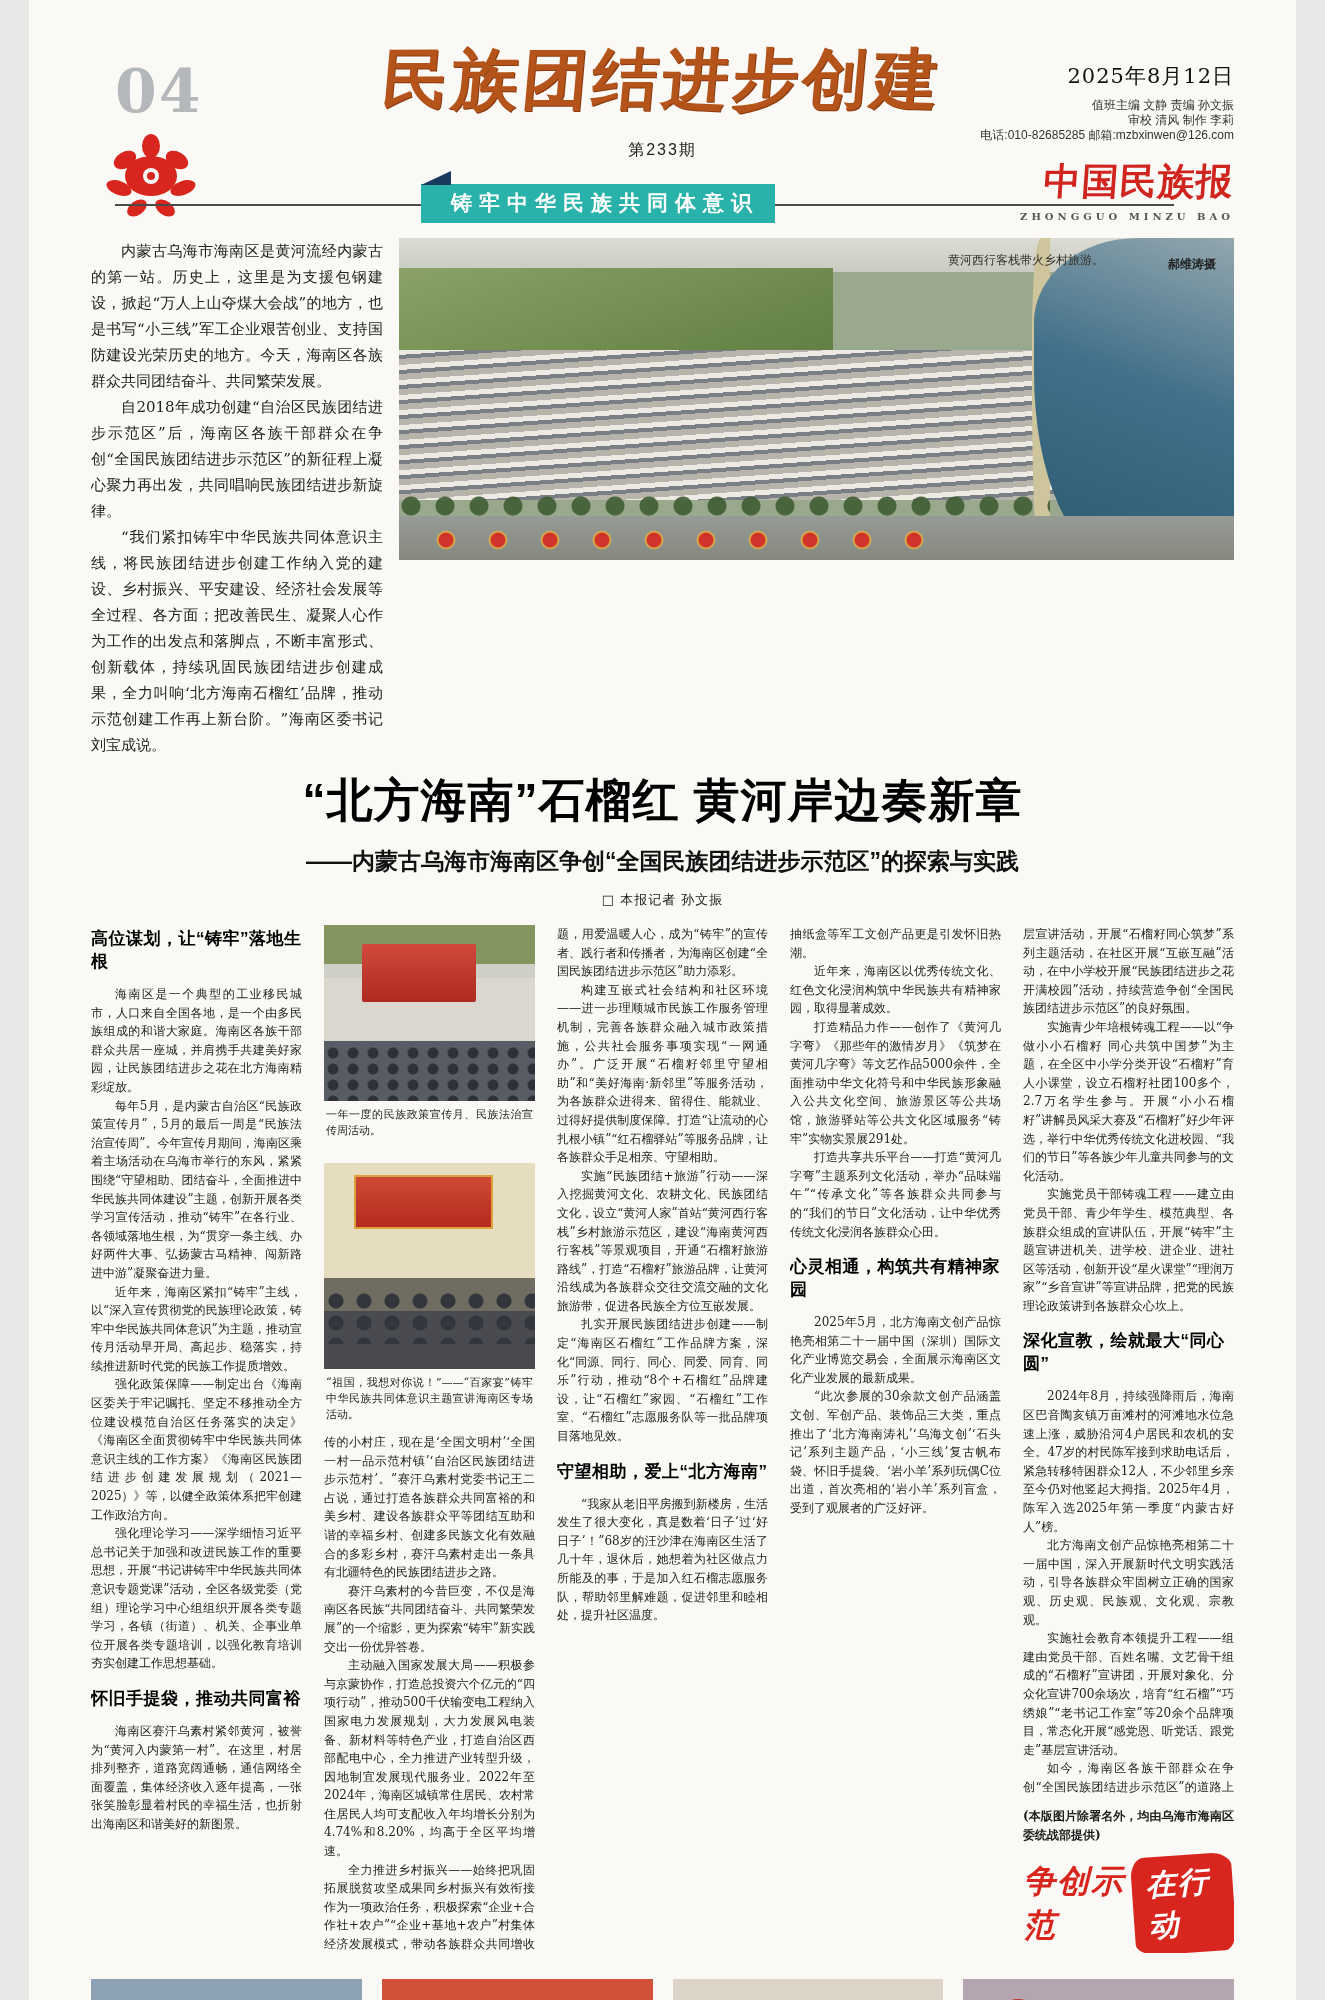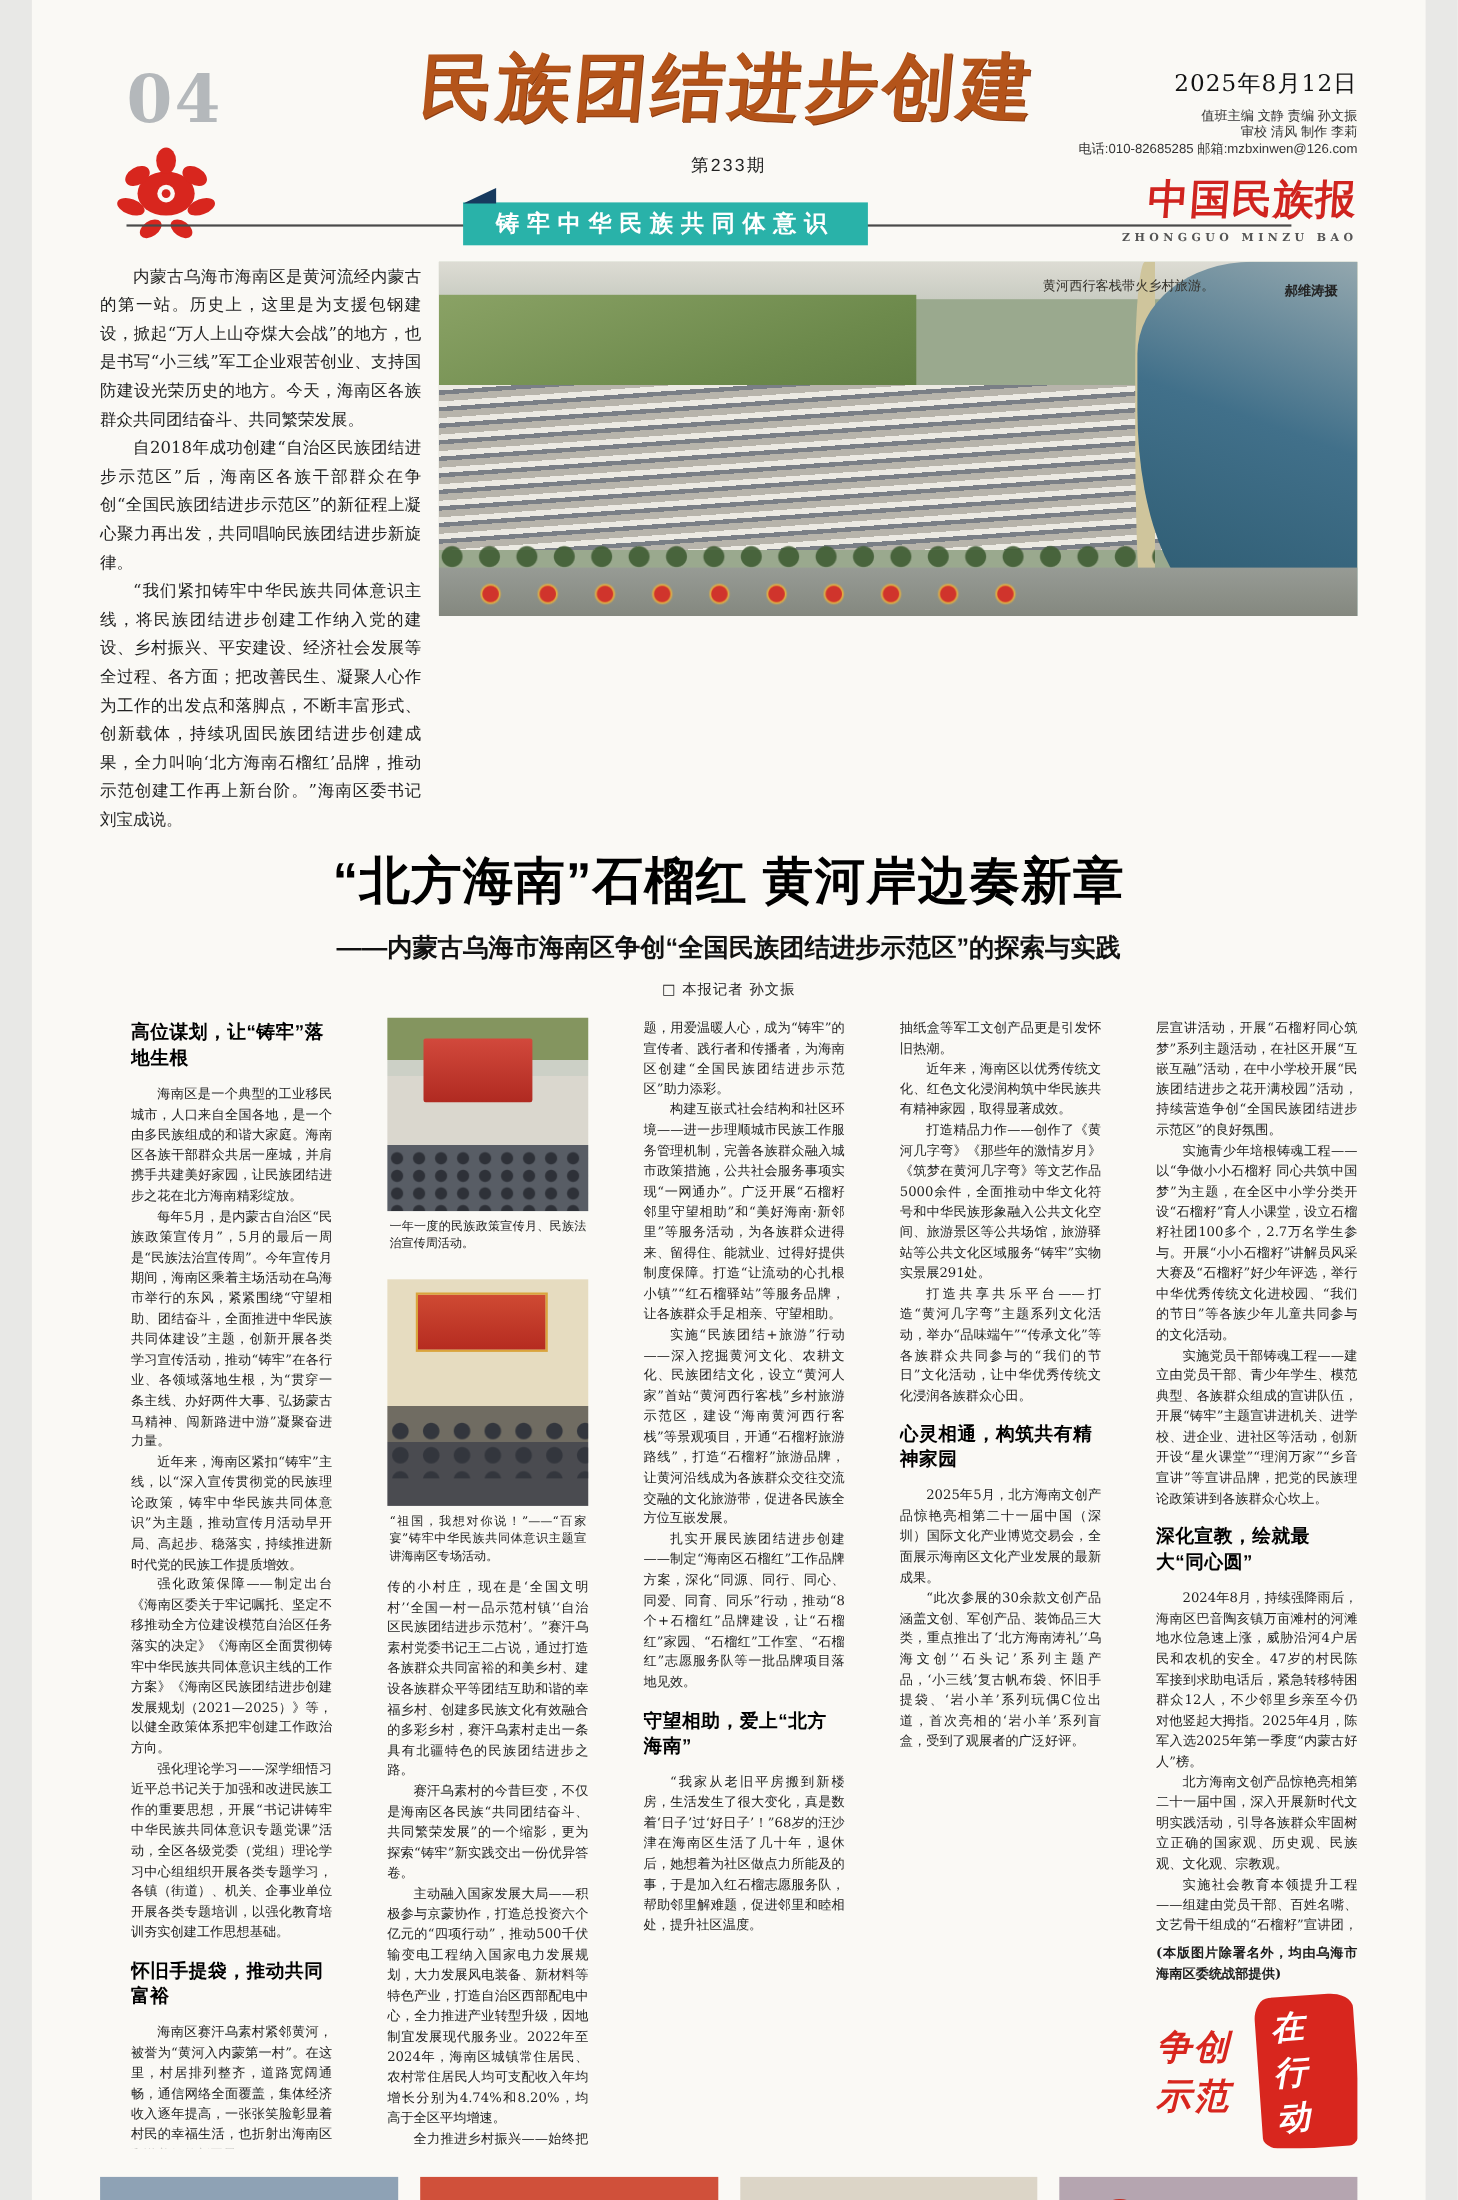--- a/index.html
+++ b/index.html
@@ -15,21 +15,21 @@
     font-size:60px; font-weight:bold; color:#b4b8bb; letter-spacing:2px; }
   .ornament { position:absolute; left:12px; top:96px; }
   .masthead { position:absolute; left:0; right:0; top:18px; text-align:center;
     font-family:"DejaVu Serif",serif; font-weight:bold; font-size:66px; line-height:1;
     color:#b4541a; text-shadow:1px 1px 0 #8a3a10; transform:skewX(-5deg); letter-spacing:4px; }
   .issue { position:absolute; left:0; right:0; top:112px; text-align:center;
     font-family:"Liberation Sans",sans-serif; font-size:16px; color:#222; letter-spacing:2px; }
   .hdr-rule { position:absolute; left:24px; right:60px; top:176px; border-top:2px solid #4a4a4a; }
   .ribbon { position:absolute; left:330px; top:156px; background:#29b2a9; color:#fff;
     font-family:"Liberation Sans",sans-serif; font-weight:bold; font-size:21px;
-    letter-spacing:7px; padding:5px 30px 6px 30px; }
+    letter-spacing:7px; padding:5px 16px 6px 30px; }
   .ribbon::before { content:""; position:absolute; left:0px; top:-13px; width:0; height:0;
     border-left:30px solid transparent; border-bottom:14px solid #173a5e; }
   .hdr-right { position:absolute; right:0; top:34px; text-align:right; }
   .date { font-size:21px; font-family:"DejaVu Serif",serif; color:#111; letter-spacing:1px; }
   .staff { margin-top:8px; font-size:12px; line-height:15px; color:#333;
     font-family:"Liberation Sans",sans-serif; }
   .paper-name { margin-top:14px; font-size:37px; font-weight:bold; color:#d0241f;
     font-family:"DejaVu Serif",serif; transform:skewX(-4deg); letter-spacing:1px; }
   .paper-pinyin { margin-top:4px; font-size:10px; letter-spacing:4px; color:#555;
     font-family:"DejaVu Serif",serif; font-weight:bold; }
@@ -62,21 +62,21 @@
   .hero-credit { position:absolute; top:18px; right:18px; font-size:12px; font-weight:bold; color:#222; }
   
   .headline-blk { margin-top:12px; text-align:center; }
   .headline { font-family:"Liberation Sans",sans-serif; font-weight:900; font-size:46px;
     letter-spacing:1px; color:#000; }
   .subhead { margin-top:14px; font-family:"Liberation Sans",sans-serif; font-weight:bold;
     font-size:23px; color:#111; }
   .byline { margin-top:14px; font-size:13px; color:#222; letter-spacing:1px; }
   
   .cols { display:grid; grid-template-columns:repeat(5,1fr); gap:22px; margin-top:16px; height:1028px; }
-  .col { overflow:hidden; height:100%;margin-left:28px; }
+  .col { overflow:hidden; height:100%; }
   .col-flex { display:flex; flex-direction:column; }
   .col-flex .list-wrap { flex:1 1 auto; overflow:hidden; }
   .sec-h { font-family:"Liberation Sans",sans-serif; font-weight:bold; font-size:17px;
     color:#000; margin:14px 0 12px 0; letter-spacing:0.5px; }
   .col > :first-child.sec-h, .list-wrap > :first-child.sec-h { margin-top:2px; }
   .bp { font-size:12px; line-height:18.6px; text-align:justify; text-indent:2em; color:#1d1d1d; }
   .bp.nc { text-indent:0; }
   .mid-photo { position:relative; width:100%; overflow:hidden; }
   .mp1 { height:176px;
     background:linear-gradient(180deg,#84955f 0 22%, #ccd0c6 22% 30%, #dad7ce 30% 66%, #585d65 66% 100%); }

